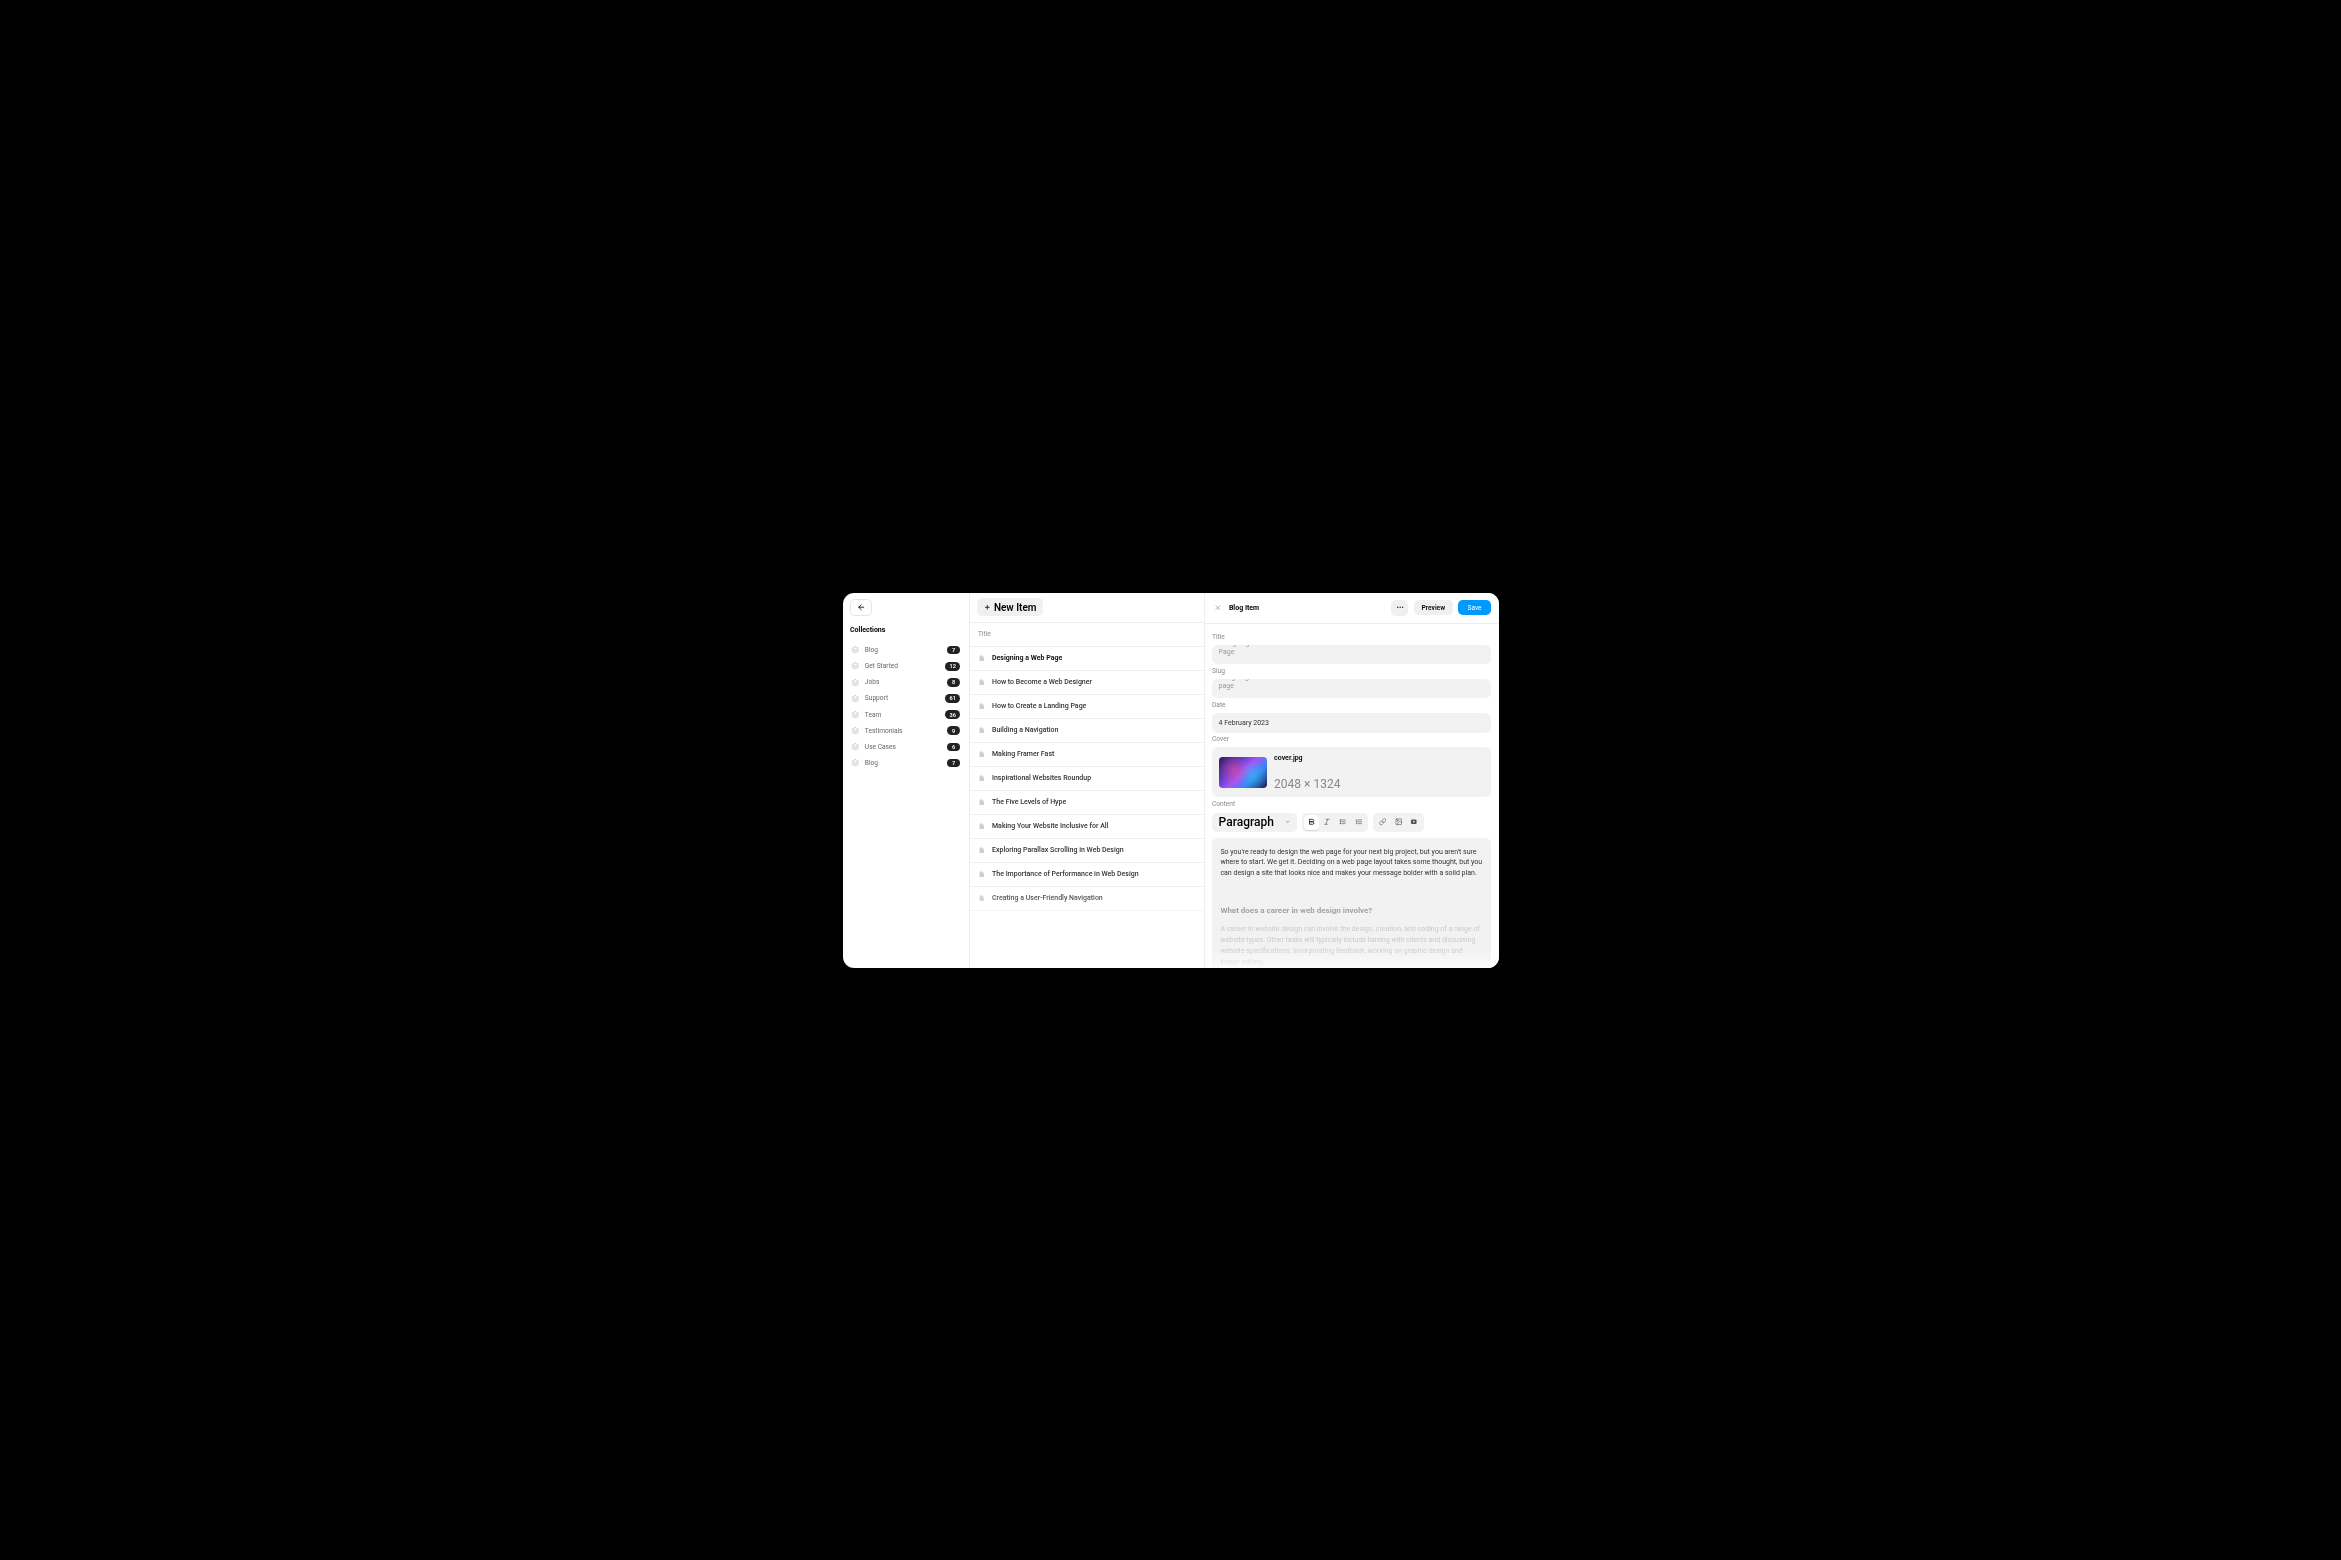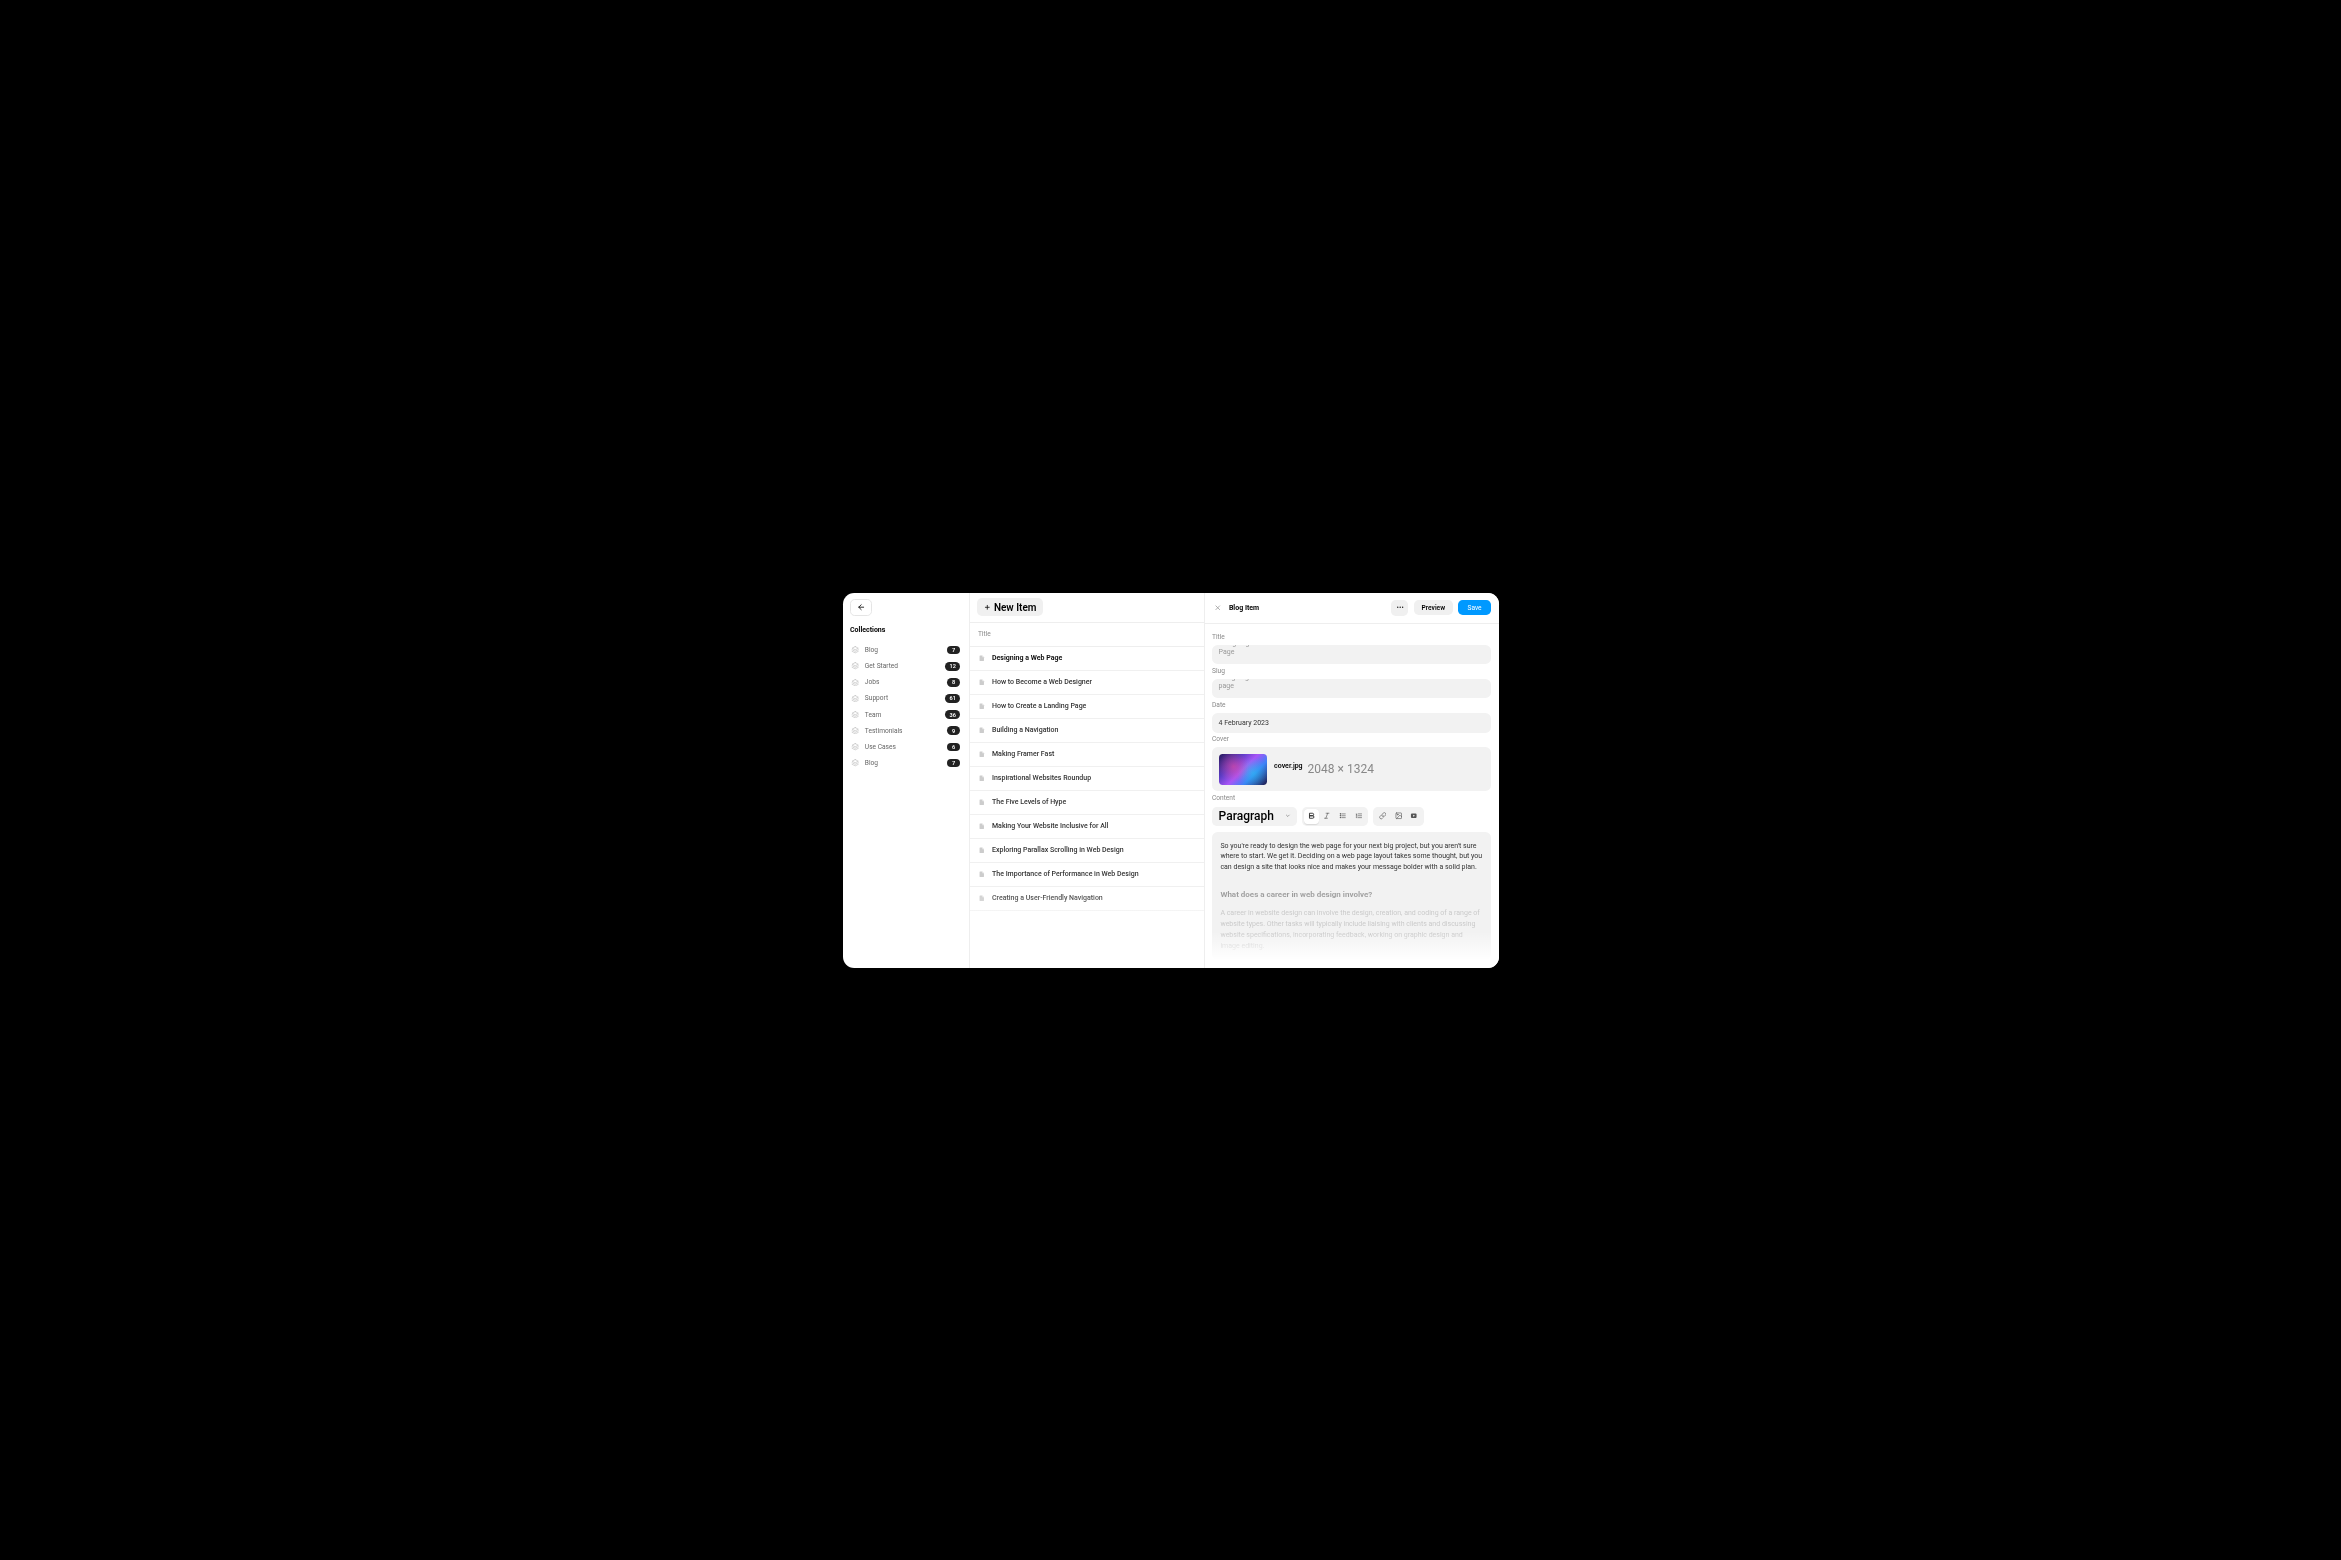--- a/index.html
+++ b/index.html
@@ -39,30 +39,30 @@
 .save-btn { background: #0099ff; color: #fff; border: none; padding: 3.7px 9.4px; border-radius: 4.7px; font-weight: 400; font-size: 6.6px; cursor: pointer; }
 .panel-divider { border-top: 0.5px solid #eee; }
 .panel-body { flex: 1; overflow-y: auto; padding: 6.6px 7.5px; }
 .field-label { font-size: 6.6px; color: #888; margin-bottom: 3.7px; margin-top: 2.8px; }
 .field-input { width: 100%; background: #f2f2f2; border: none; border-radius: 5.6px; padding: 5.6px 6.6px; font-size: 7px; color: #333; height: 19.7px; overflow: hidden; display: flex; align-items: center; }
 .field-input.partial { color: #999; line-height: 9.4px; padding-top: 0; position: relative; }
 .partial-text { position: relative; top: -3.7px; white-space: pre-line; }
 .cover-box { background: #f2f2f2; border-radius: 5.6px; padding: 6.6px; display: flex; align-items: center; gap: 7.5px; }
 .cover-thumb { width: 48px; height: 31px; border-radius: 3.7px; background: linear-gradient(135deg, #2a1a5e 0%, #5b3cc4 30%, #a855f7 50%, #3b82f6 70%, #1e1b4b 100%); position: relative; overflow: hidden; }
 .cover-thumb::before { content: ''; position: absolute; inset: 0; background: radial-gradient(circle at 30% 40%, rgba(236,72,153,0.6) 0%, transparent 40%), radial-gradient(circle at 70% 60%, rgba(34,211,238,0.5) 0%, transparent 40%); }
-.cover-info { display: flex; flex-direction: row; gap: 5px; }
+.cover-info { display: flex; flex-direction: column; gap: 15px; }
 .cover-name { font-weight: 600; font-size: 7px; }
 .cover-dims { color: #888; font-size: 12px; }
 .toolbar { display: flex; gap: 4.7px; margin-top: 4.7px; margin-bottom: 6.6px; }
 .tool-group { display: flex; background: #f2f2f2; border-radius: 4.7px; padding: 1.9px; gap: 0.9px; align-items: center; }
 .tool-btn { border: none; background: transparent; width: 15px; height: 15px; border-radius: 3.7px; cursor: pointer; display: flex; align-items: center; justify-content: center; color: #444; }
 .tool-btn.active { background: #fff; box-shadow: 0 0.5px 0.9px rgba(0,0,0,0.1); }
 .format-select { display: flex; align-items: center; gap: 11.2px; padding: 0 4.7px; font-size: 12px; font-weight: 500; }
 .content-area { background: #f2f2f2; border-radius: 5.6px; padding: 8.4px; font-size: 7px; line-height: 1.55; color: #333; position: relative; }
-.content-area .fade-h { font-weight: 700; font-size: 8px; margin-top: 16px; color: rgba(0,0,0,0.35); }
+.content-area .fade-h { font-weight: 700; font-size: 8px; margin-top: 26px; color: rgba(0,0,0,0.35); }
 .content-area .fade-p { margin-top: 6.6px; color: rgba(0,0,0,0.18); }
 .content-fade { position: absolute; left: 0; right: 0; bottom: 0; height: 28px; background: linear-gradient(to bottom, rgba(242,242,242,0), rgba(255,255,255,1)); pointer-events: none; }
 .bottom-list-fade { position: absolute; left: 0; right: 295px; bottom: 0; height: 84px; background: linear-gradient(to bottom, rgba(255,255,255,0), rgba(255,255,255,1)); pointer-events: none; }
 svg { display: block; }
 </style>
 </head>
 <body>
 
 <div class="window">
 

